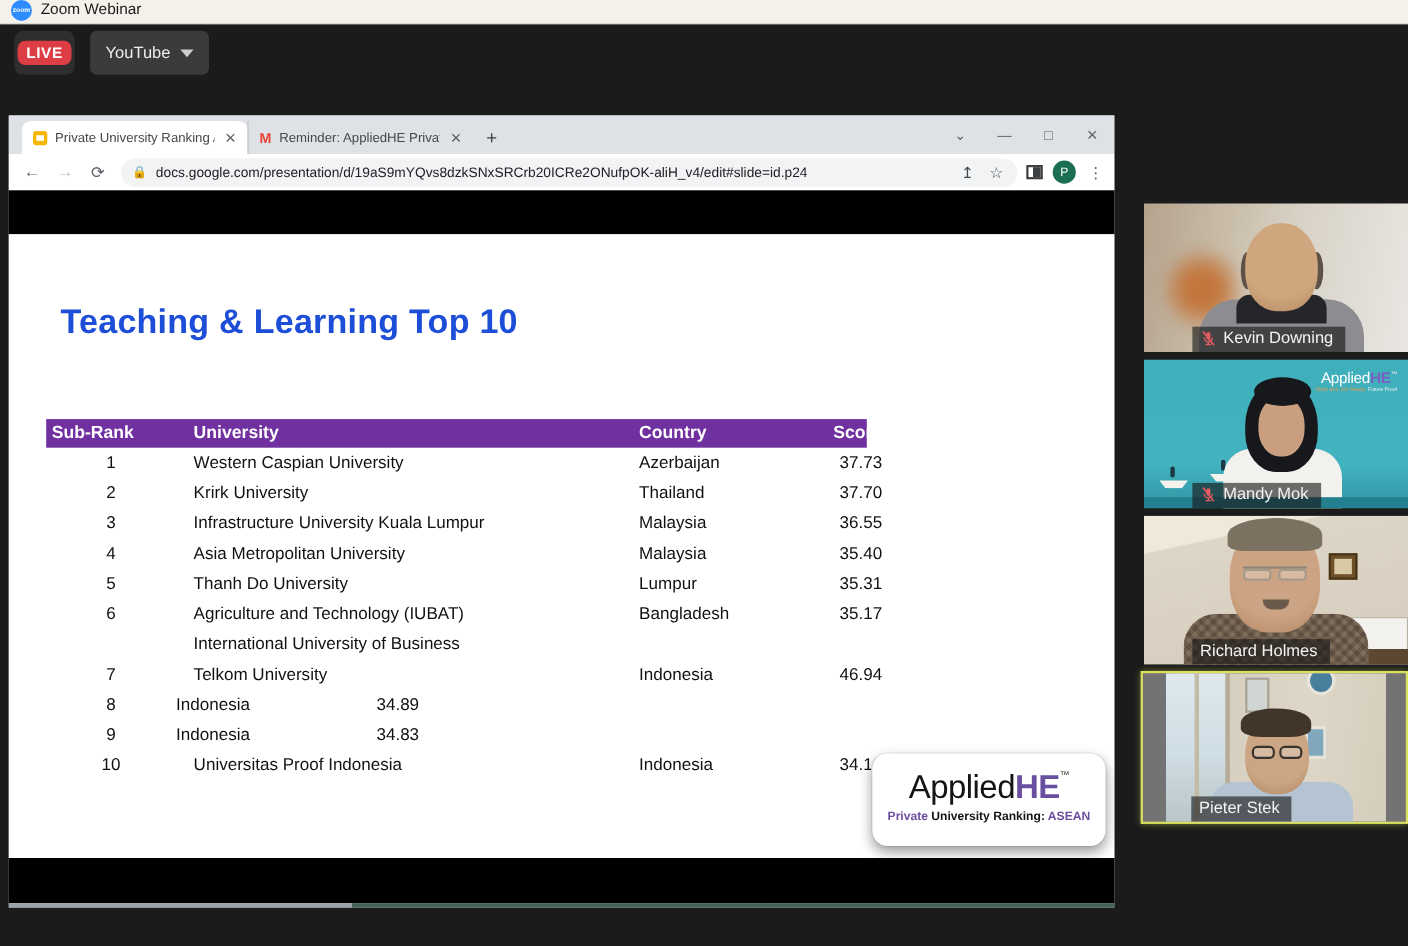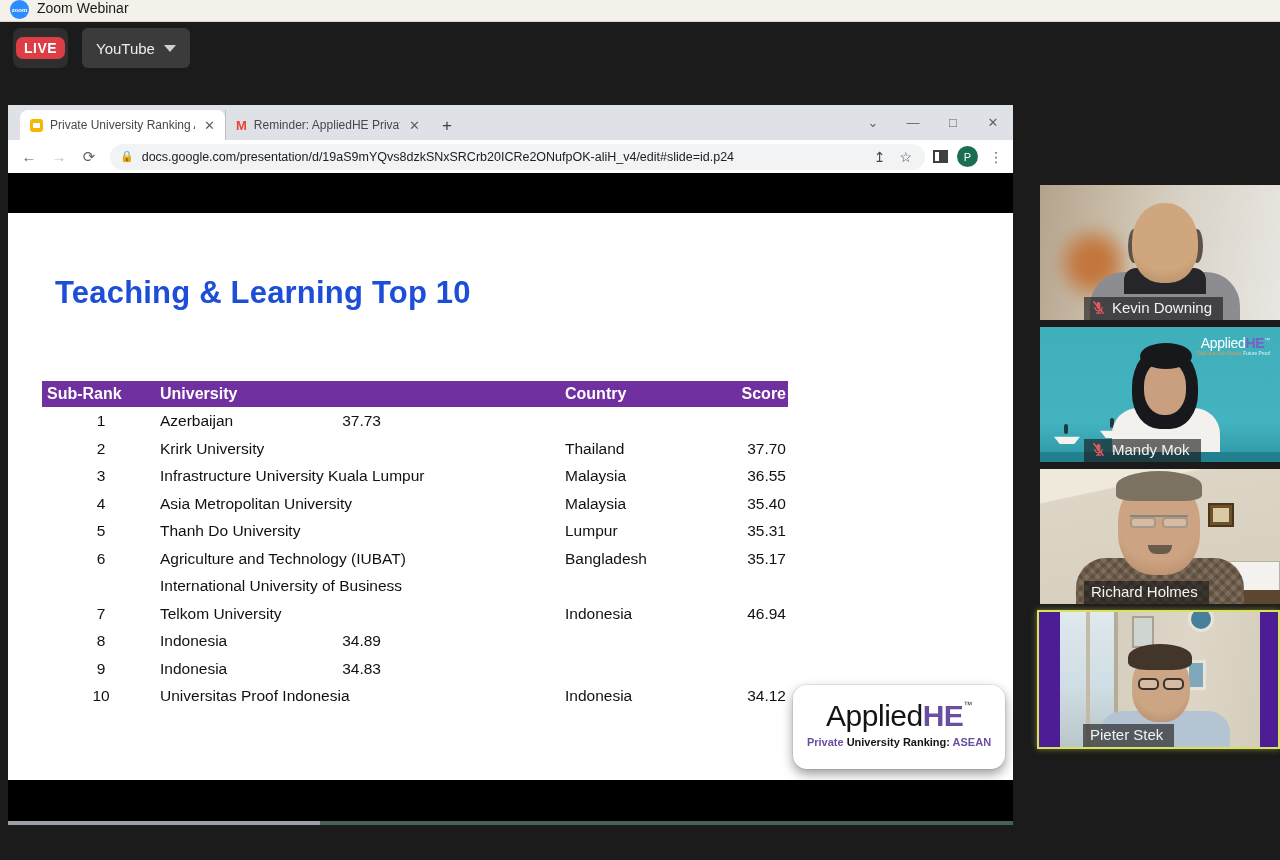--- a/index.html
+++ b/index.html
@@ -60,21 +60,21 @@
   .scroll-strip { height:4px; background:linear-gradient(90deg,#9aa0a6 0 31%, #46605c 31% 100%); }
 
   .slide-title { position:absolute; left:47px; top:62px; font-size:31px; font-weight:bold; color:#1d4ed8; letter-spacing:.2px; }
 
   .rank-table { position:absolute; left:34px; top:168px; width:746px; font-size:15.5px; color:#111; }
   .thead { display:flex; background:#7030a0; color:#fff; font-weight:bold; height:26px; align-items:center; font-size:16px; }
   .trow { display:flex; align-items:flex-start; }
   .td, .th { line-height:27.5px; }
   .c-rank { width:118px; text-align:center; flex:none; }
   .th.c-rank { text-align:left; padding-left:5px; }
-  .c-uni { width:405px; flex:none; }
+  .c-uni { width:405px; flex:none;margin-left:16px; }
   .c-country { width:110px; flex:none; }
   .c-score { width:113px; text-align:right; padding-right:2px; flex:none; }
 
   
   .logo-card { position:absolute; left:785px; top:472px; width:212px; height:84px; background:#fff;
                border-radius:14px; box-shadow:0 5px 12px rgba(0,0,0,.4), 0 0 0 1px #eee; text-align:center; padding-top:14px; }
   .logo-main { font-size:30px; color:#141414; letter-spacing:-.5px; }
   .logo-he { color:#6a4fa0; font-weight:bold; }
   .logo-tm { font-size:9px; vertical-align:18px; color:#333; }
   .logo-tag { font-size:11px; font-weight:bold; margin-top:3px; color:#141414; }
@@ -130,21 +130,21 @@
                         repeating-linear-gradient(-45deg,#9a8d7f 0 4px,#b3a798 4px 8px); background-blend-mode:multiply; }
   .r-head { position:absolute; left:78px; top:8px; width:82px; height:98px; border-radius:46% 46% 42% 42%;
             background:radial-gradient(circle at 50% 42%,#cda483 0 60%,#b28663 100%); }
   .r-hair { position:absolute; left:76px; top:2px; width:86px; height:30px; border-radius:50% 50% 20% 20%; background:#7c7261; }
   .r-glasses { position:absolute; left:90px; top:46px; width:58px; height:13px;
                border-top:2px solid #8d8578; display:flex; gap:6px; }
   .r-glasses i { flex:1; border:2px solid #a39a8a; border-radius:4px; background:rgba(255,255,255,.25); }
   .r-stache { position:absolute; left:108px; top:76px; width:24px; height:9px; border-radius:0 0 8px 8px; background:#6a5a4b; }
 
   
-  .v-pieter { top:610px; left:1037px; width:243px; height:139px; border:2px solid #d9e15d; background:#4c1d95;
+  .v-pieter { top:610px; left:1037px; width:243px; height:139px; border:2px solid #d9e15d; background:#737373;
               box-shadow:0 0 6px rgba(215,225,90,.5); }
   .p-video { position:absolute; left:21px; top:0; width:200px; height:135px; background:linear-gradient(100deg,#cfc8b8 0%,#ded7c7 60%,#d5cdbc 100%); overflow:hidden; }
   .p-window { position:absolute; left:0; top:0; width:58px; height:135px;
               background:linear-gradient(180deg,#dfe9ee 0%,#cfdde4 55%,#b9c7c9 100%); border-right:4px solid #b5ac97; }
   .p-window::after { content:""; position:absolute; left:26px; top:0; width:4px; height:135px; background:#c4bba6; }
   .p-pic1 { position:absolute; left:72px; top:4px; width:22px; height:32px; background:#cfd6d2; border:2px solid #a8a294; }
   .p-plate { position:absolute; left:128px; top:-6px; width:26px; height:26px; border-radius:50%; background:#48809c; border:3px solid #e8e4da; }
   .p-pic2 { position:absolute; left:126px; top:48px; width:20px; height:30px; background:#7fa8bc; border:3px solid #e8e4da; }
   .p-torso { position:absolute; left:40px; bottom:-12px; width:130px; height:48px; border-radius:22px 22px 0 0; background:#b5c4d2; }
   .p-head { position:absolute; left:72px; top:40px; width:58px; height:70px; border-radius:46% 46% 44% 44%;
@@ -216,20 +216,23 @@
       <div class="rank-table">
         <div class="thead">
           <div class="th c-rank">Sub-Rank</div>
           <div class="th c-uni">University</div>
           <div class="th c-country">Country</div>
           <div class="th c-score">Score</div>
         </div>
         <div id="table-body">
   <div class="trow">
     <div class="td c-rank">1</div>
+    <div class="td c-uni">
+                <div>Western Caspian University</div>
+              </div>
     <div class="td c-country">Azerbaijan</div>
     <div class="td c-score">37.73</div>
   </div>
 
   <div class="trow">
     <div class="td c-rank">2</div>
     <div class="td c-uni">
                 <div>Krirk University</div>
               </div>
     <div class="td c-country">Thailand</div>

